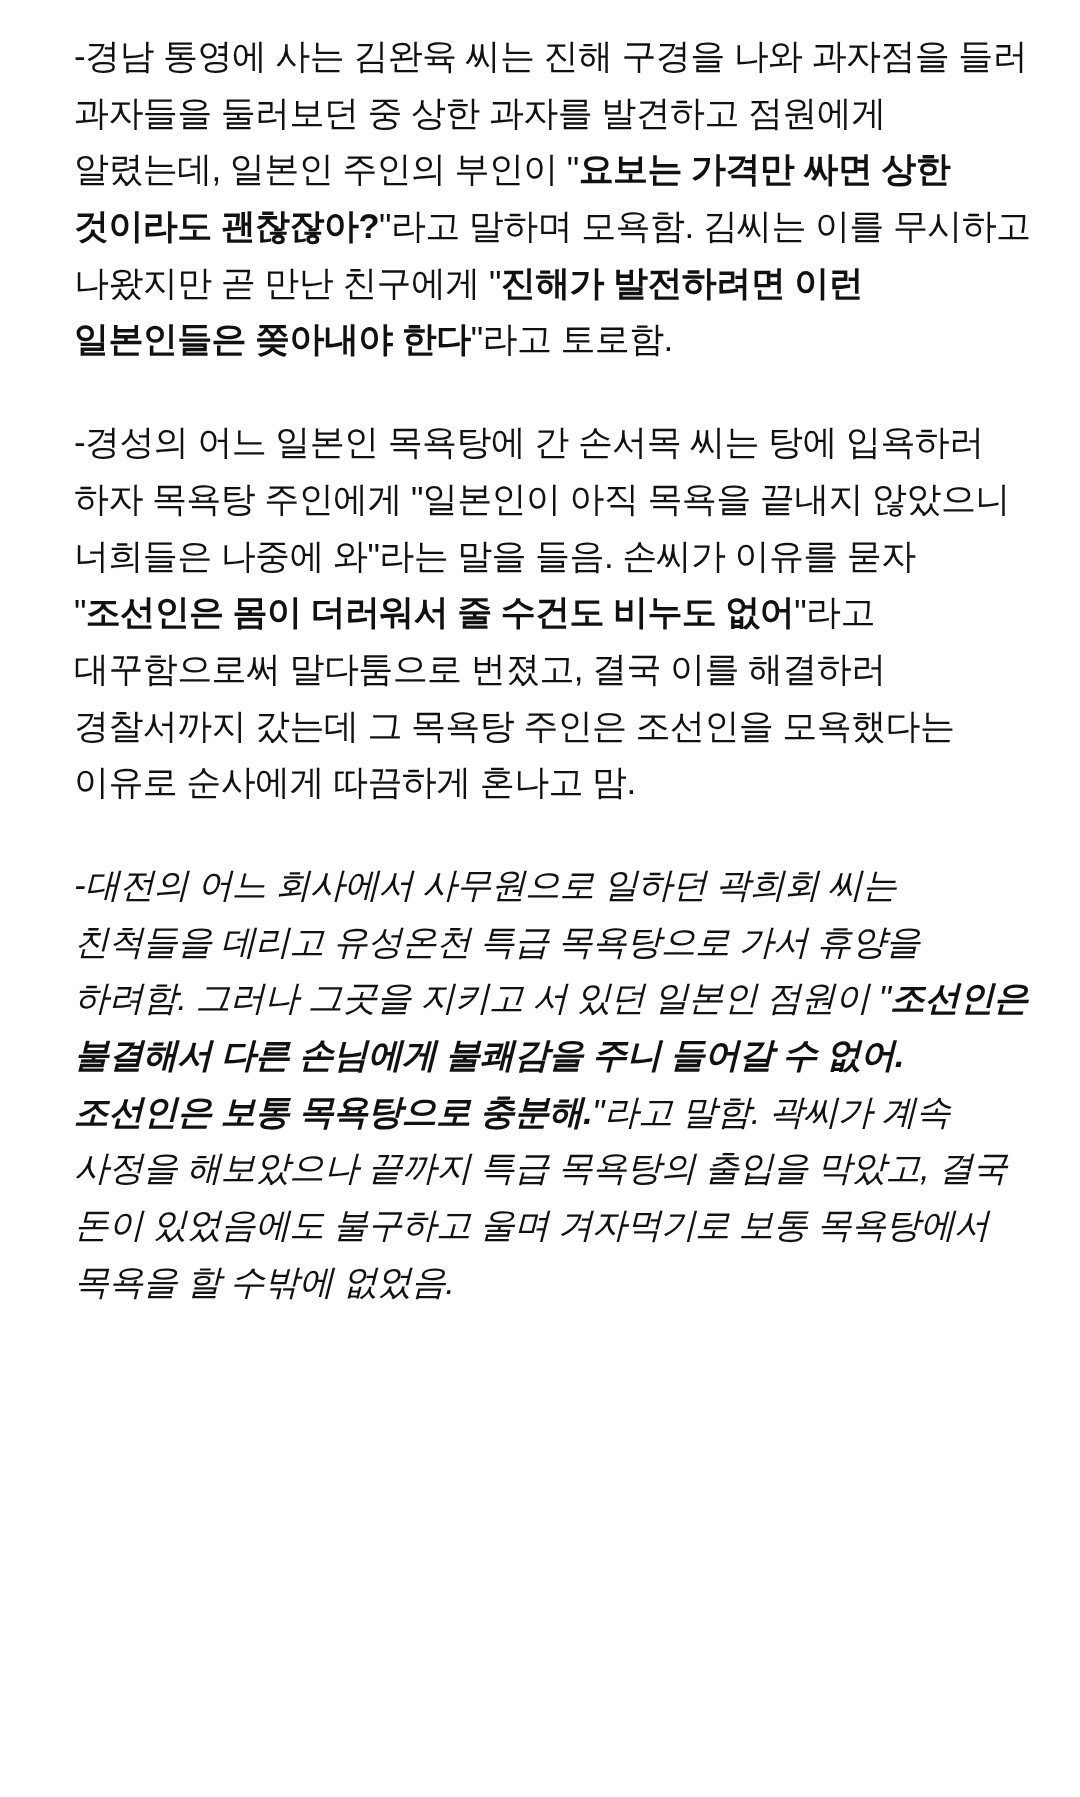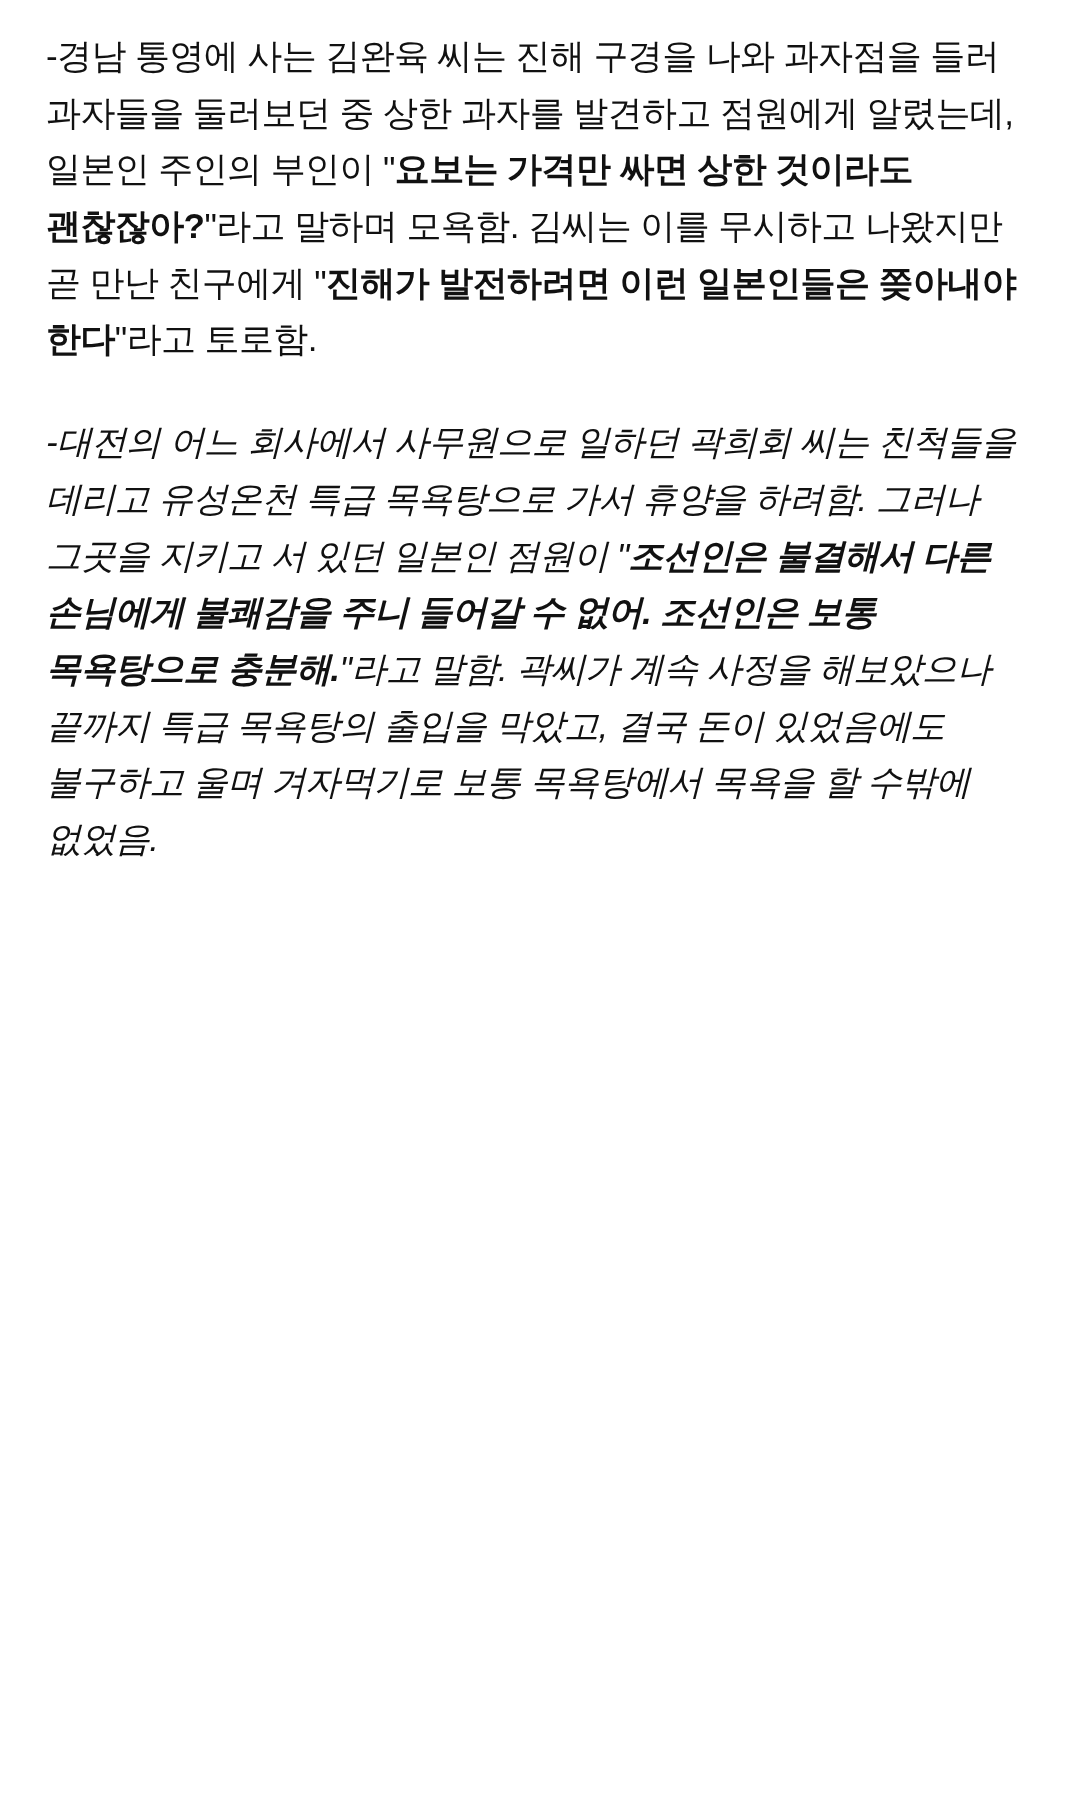--- a/index.html
+++ b/index.html
@@ -10,21 +10,21 @@
   body {
     width: 1080px;
     min-height: 1797px;
     font-family: "Liberation Sans", "DejaVu Sans", sans-serif;
     color: #111111;
     -webkit-font-smoothing: antialiased;
   }
   .doc {
     box-sizing: border-box;
     width: 1080px;
-    padding: 28px 46px 40px 46px;
+    padding: 28px 46px 40px 74px;
   }
   .para {
     font-size: 35px;
     line-height: 1.62;
     letter-spacing: -0.6px;
     margin: 0 0 46px 0;
     word-break: keep-all;
     text-align: left;
   }
   .para:last-child {
@@ -33,14 +33,15 @@
   }
   .para b {
     font-weight: 700;
   }
 </style>
 </head>
 <body>
 
 <div class="doc">
   <p class="para"><span>-경남 통영에 사는 김완육 씨는 진해 구경을 나와 과자점을 들러 과자들을 둘러보던 중 상한 과자를 발견하고 점원에게 알렸는데, 일본인 주인의 부인이 "</span><b>요보는 가격만 싸면 상한 것이라도 괜찮잖아?</b><span>"라고 말하며 모욕함. 김씨는 이를 무시하고 나왔지만 곧 만난 친구에게 "</span><b>진해가 발전하려면 이런 일본인들은 쫒아내야 한다</b><span>"라고 토로함.</span></p>
+  <p class="para"><span>-경성의 어느 일본인 목욕탕에 간 손서목 씨는 탕에 입욕하러 하자 목욕탕 주인에게 "일본인이 아직 목욕을 끝내지 않았으니 너희들은 나중에 와"라는 말을 들음. 손씨가 이유를 묻자 "</span><b>조선인은 몸이 더러워서 줄 수건도 비누도 없어</b><span>"라고 대꾸함으로써 말다툼으로 번졌고, 결국 이를 해결하러 경찰서까지 갔는데 그 목욕탕 주인은 조선인을 모욕했다는 이유로 순사에게 따끔하게 혼나고 맘.</span></p>
   <p class="para"><span>-대전의 어느 회사에서 사무원으로 일하던 곽희회 씨는 친척들을 데리고 유성온천 특급 목욕탕으로 가서 휴양을 하려함. 그러나 그곳을 지키고 서 있던 일본인 점원이 "</span><b>조선인은 불결해서 다른 손님에게 불쾌감을 주니 들어갈 수 없어. 조선인은 보통 목욕탕으로 충분해.</b><span>"라고 말함. 곽씨가 계속 사정을 해보았으나 끝까지 특급 목욕탕의 출입을 막았고, 결국 돈이 있었음에도 불구하고 울며 겨자먹기로 보통 목욕탕에서 목욕을 할 수밖에 없었음.</span></p>
 </div>
 
 </body></html>

